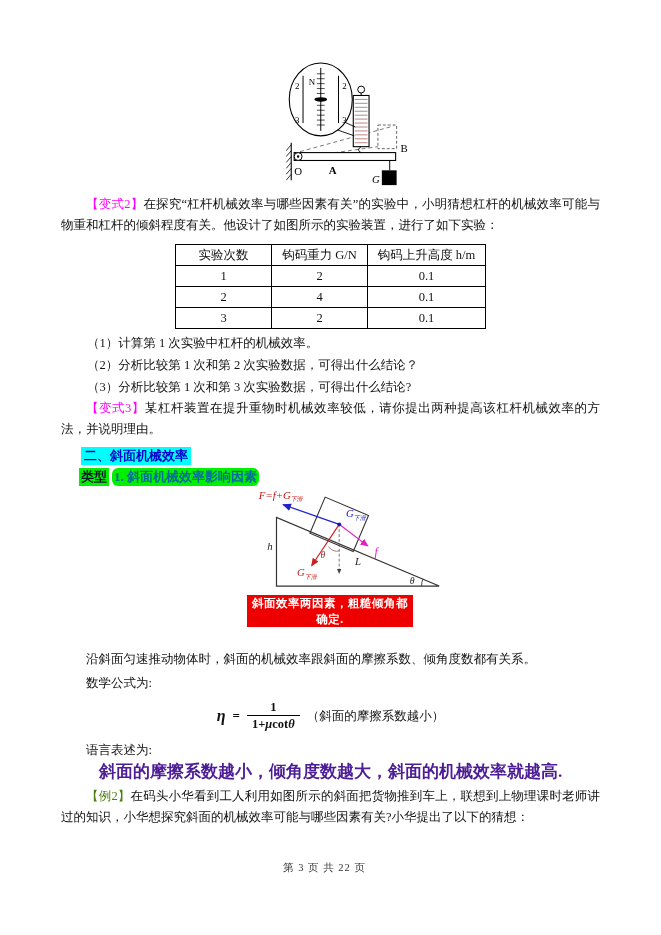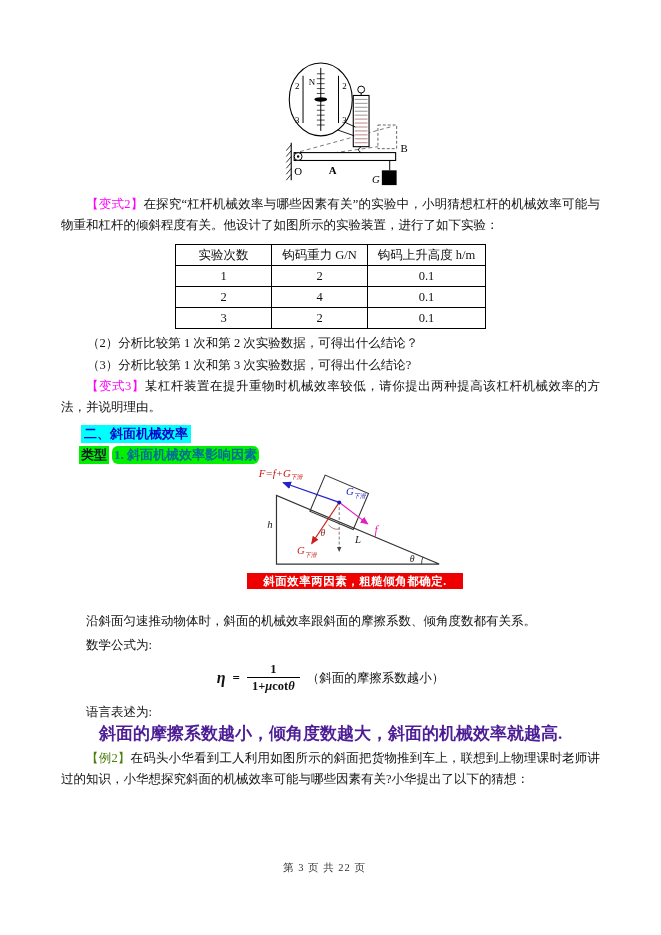--- a/index.html
+++ b/index.html
@@ -43,21 +43,21 @@
     font-weight:bold; font-size:13px; padding:1px 3px; line-height:16px;
   }
   .type1 { margin:3px 0 0 18px; }
   .type1 span { display:inline-block; background:#00f000; font-weight:bold;
     font-size:13px; padding:1px 2px; line-height:16px; }
   .type1 .pre { color:#0f172a; margin-right:3px; }
   .type1 .ttl { color:#0369a1;border-radius:6px; }
 
   
   .banner {
-    width:216px; margin:1px 0 0 186px; background:#ee0000; color:#ffffff;
+    width:166px; margin:1px 0 0 186px; background:#ee0000; color:#ffffff;
     font-weight:bold; font-size:11.5px; line-height:16px; text-align:center;
     letter-spacing:0.5px;
   }
   .red-statement {
     margin-top:2px; text-align:center; color:#4c1d95; font-weight:bold;
     font-size:17px; line-height:17px;
   }
 
   
   .formula-row {
@@ -160,20 +160,21 @@
       </tr>
       <tr>
         <td>3</td>
         <td>2</td>
         <td>0.1</td>
       </tr>
     </tbody>
   </table>
 
   <div class="questions">
+    <p class="para">（1）计算第 1 次实验中杠杆的机械效率。</p>
     <p class="para">（2）分析比较第 1 次和第 2 次实验数据，可得出什么结论？</p>
     <p class="para">（3）分析比较第 1 次和第 3 次实验数据，可得出什么结论?</p>
   </div>
 
   <p class="para indent"><span class="marker magenta">【变式3】</span><span>某杠杆装置在提升重物时机械效率较低，请你提出两种提高该杠杆机械效率的方法，并说明理由。</span></p>
 
   <div class="sec2">
     <span class="hl-cyan">二、斜面机械效率</span>
   </div>
   <div class="type1">

